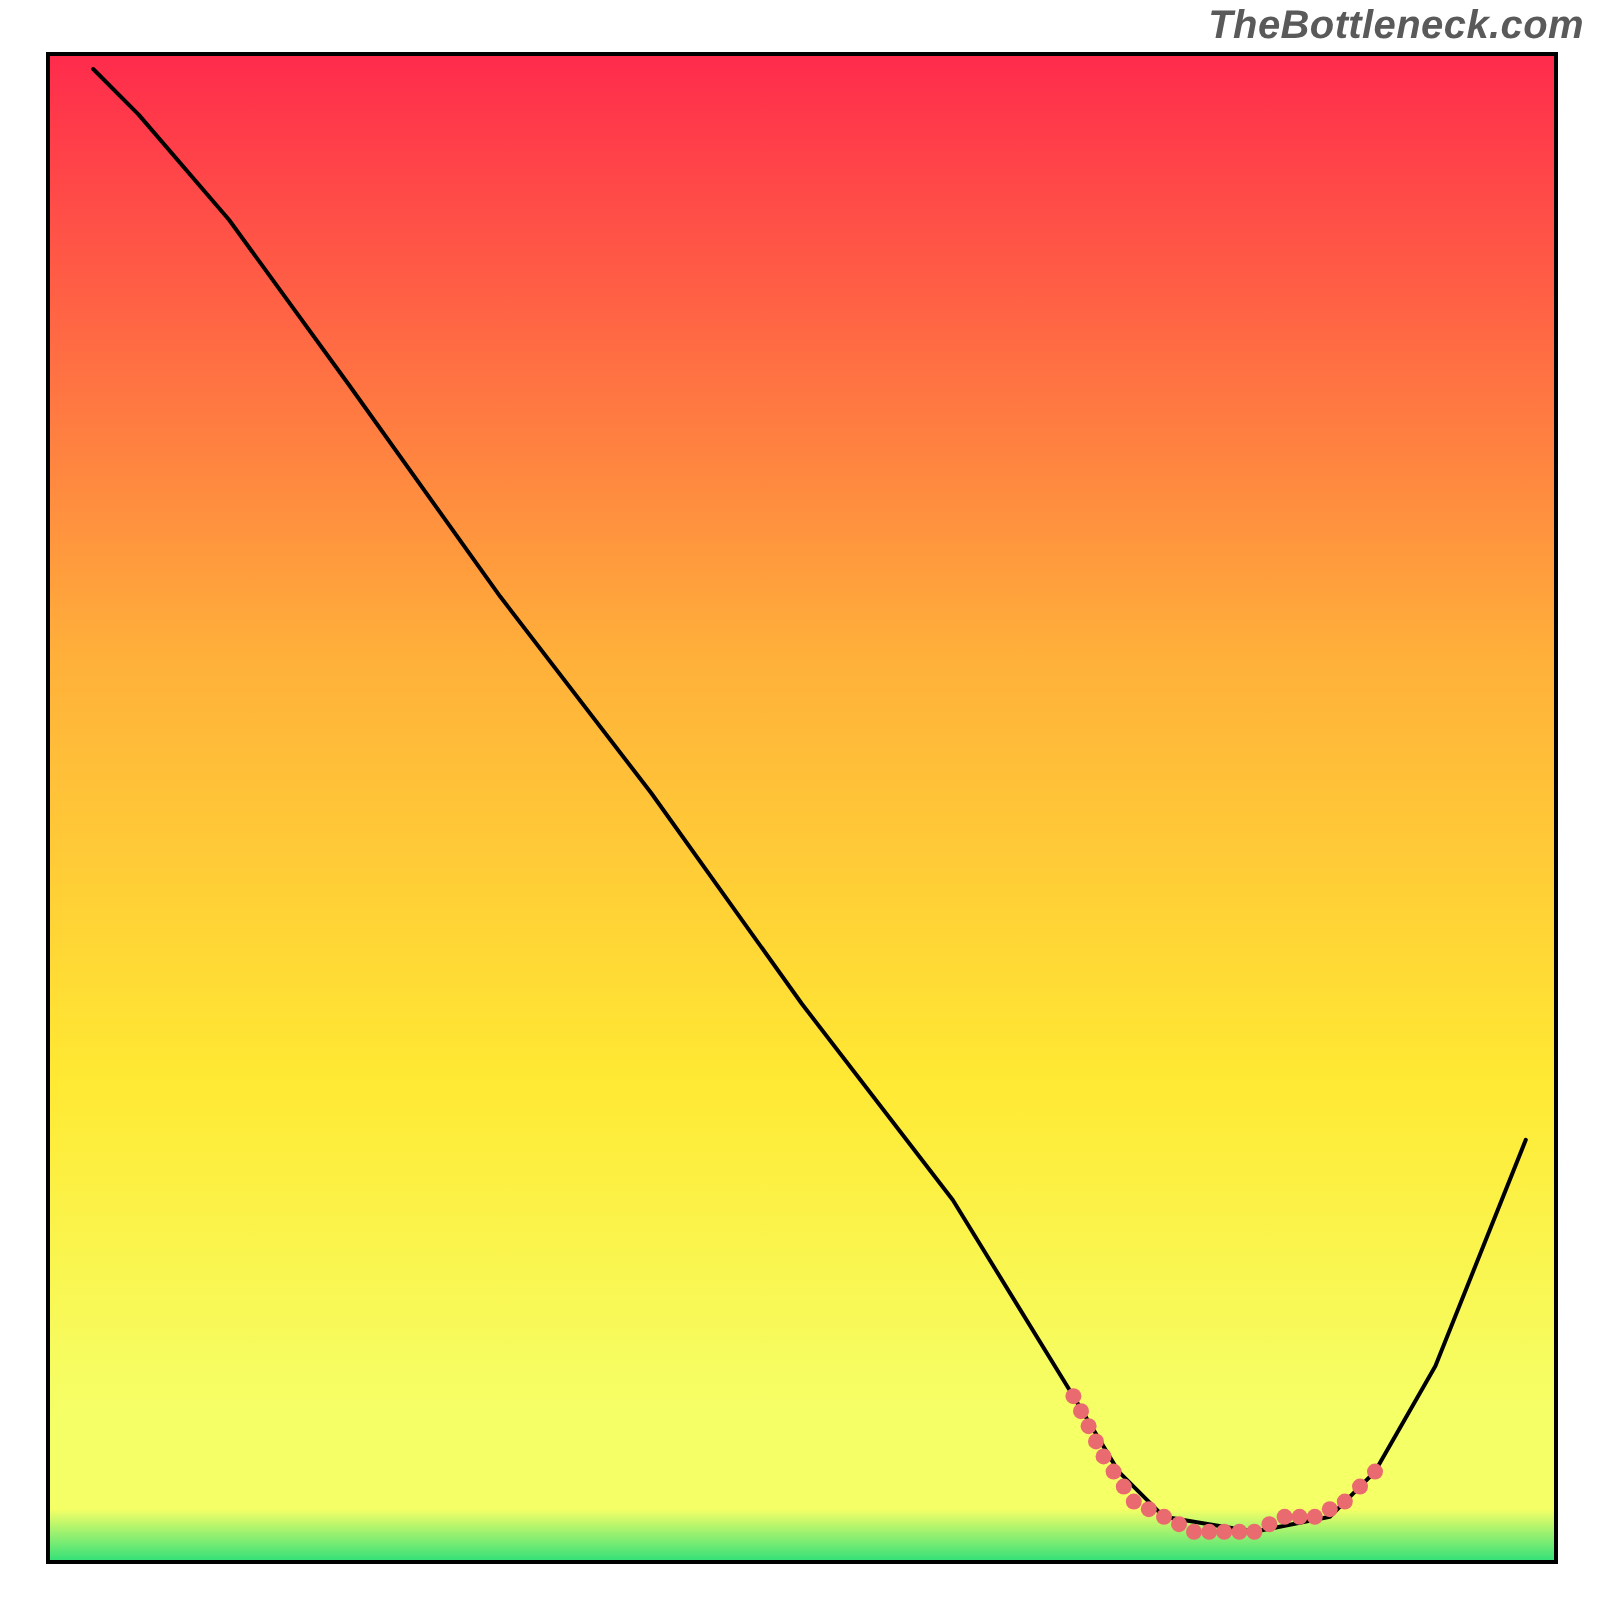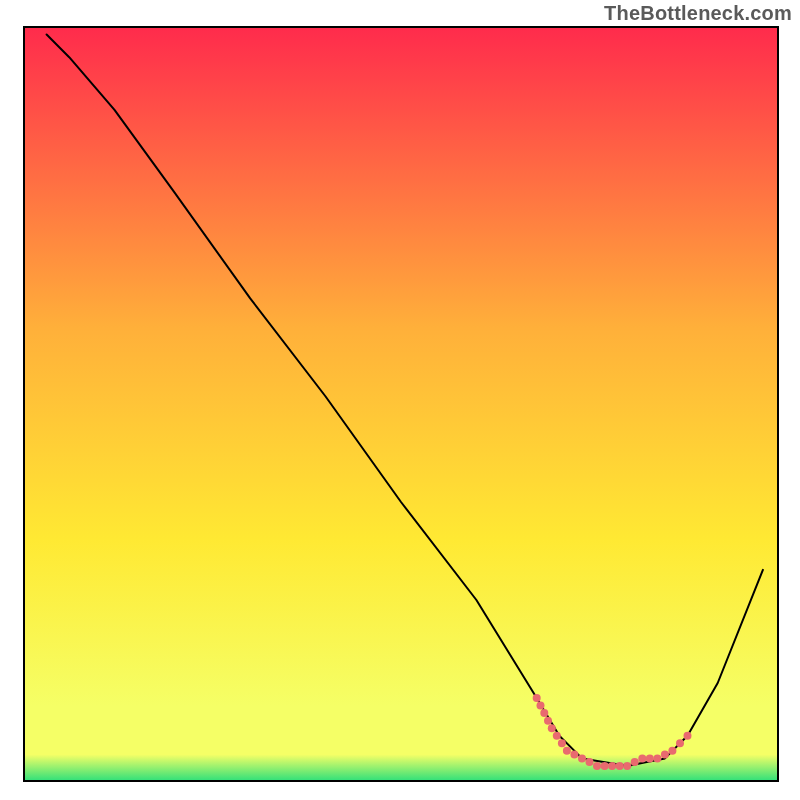--- a/index.html
+++ b/index.html
@@ -8,20 +8,21 @@
     width: 800px;
     height: 800px;
     overflow: hidden;
     background: #ffffff;
     font-family: Arial, Helvetica, sans-serif;
   }
   .wrap {
     position: relative;
     width: 800px;
     height: 800px;
+    font-style: italic;
   }
   .watermark {
     position: absolute;
     top: 2px;
     right: 8px;
     font-size: 20px;
     font-weight: 600;
     color: #5a5a5a;
     letter-spacing: 0.2px;
   }

